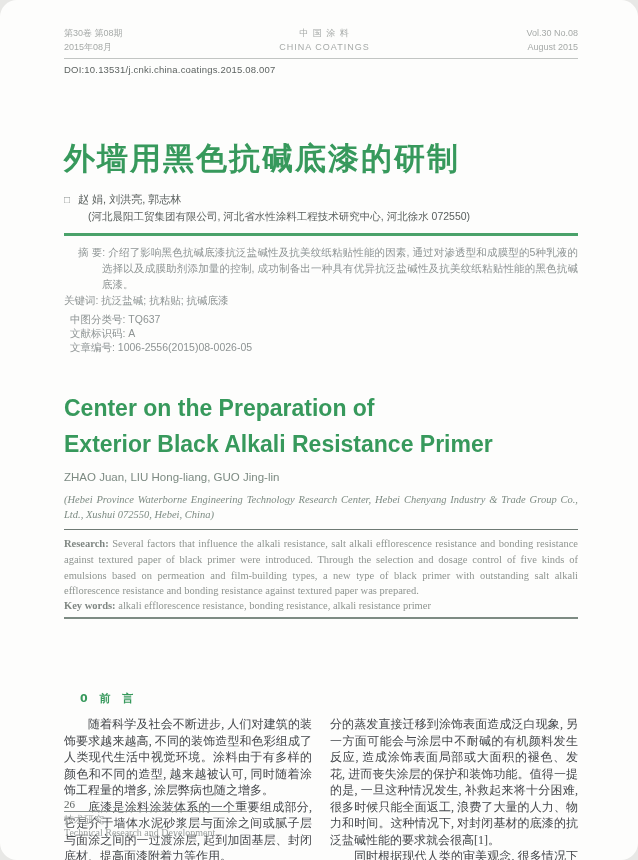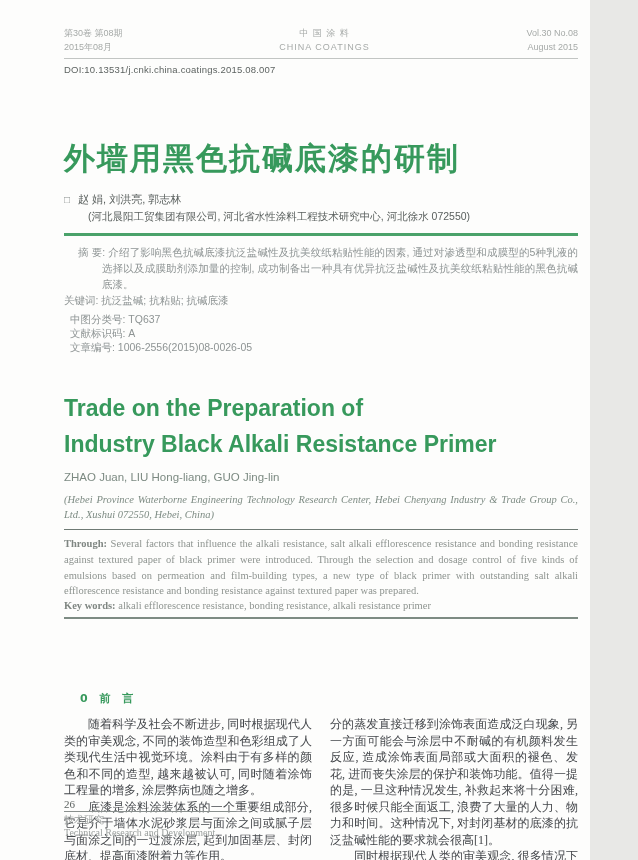--- a/index.html
+++ b/index.html
@@ -1,23 +1,24 @@
 <!DOCTYPE html>
 <html><head>
 <meta charset="utf-8">
 <style>
   html,body{margin:0;padding:0;background:#e8e8e6;}
   .page{
     position:relative;
-    width:590px;height:860px;
+    width:638px;height:860px;
     background:#fdfdfc;
     font-family:"Liberation Sans","DejaVu Sans",sans-serif;
     box-sizing:border-box;
     overflow:hidden;
     color:#45474a;
+    border-radius:17px;
   }
   .content{position:absolute;left:64px;top:0;width:514px;}
 
   
   .jheader{padding-top:27px;font-size:9px;line-height:1.55;color:#a6aaa8;}
   .hrow{display:flex;justify-content:space-between;}
   .hcol{white-space:nowrap;}
   .hcol.center{text-align:center;letter-spacing:1px;}
   .hcol.right{text-align:right;}
   .hline{border-bottom:1px solid #c2c5c3;margin-top:3px;}
@@ -133,45 +134,45 @@
       </div>
       <div class="clc-row">
         <span>中图分类号: TQ637</span>
         <span>文献标识码: A</span>
         <span>文章编号: 1006-2556(2015)08-0026-05</span>
       </div>
     </section>
 
     <section>
       <h2 class="en-title">
-        <span>Trade on the Preparation of</span><br>
-        <span>Industry Black Alkali Resistance Primer</span>
+        <span>Center on the Preparation of</span><br>
+        <span>Exterior Black Alkali Resistance Primer</span>
       </h2>
       <div class="en-authors">ZHAO Juan, LIU Hong-liang, GUO Jing-lin</div>
       <div class="en-affiliation">(Hebei Province Waterborne Engineering Technology Research Center, Hebei Chenyang Industry &amp; Trade Group Co., Ltd., Xushui 072550, Hebei, China)</div>
       <div class="thin-rule"></div>
       <div class="abstract-en">
-        <span class="lbl">Through:</span>
+        <span class="lbl">Research:</span>
         <span>Several factors that influence the alkali resistance, salt alkali efflorescence resistance and bonding resistance against textured paper of black primer were introduced. Through the selection and dosage control of five kinds of emulsions based on permeation and film-building types, a new type of black primer with outstanding salt alkali efflorescence resistance and bonding resistance against textured paper was prepared.</span>
       </div>
       <div class="keywords-en">
         <span class="lbl">Key words:</span>
         <span>alkali efflorescence resistance, bonding resistance, alkali resistance primer</span>
       </div>
       <div class="thick-rule"></div>
     </section>
 
     <section>
       <h3 class="section-heading">
         <span>0</span>
         <span>前  言</span>
       </h3>
       <div class="columns">
         <div class="col">
-          <p class="indent">随着科学及社会不断进步, 同时根据现代人类的审美观念, 不同的装饰造型和色彩组成了人类现代生活中视觉环境。涂料由于有多样的颜色和不同的造型, 越来越被认可, 同时随着涂饰工程量的增多, 涂层弊病也随之增多。</p>
+          <p class="indent">随着科学及社会不断进步, 人们对建筑的装饰要求越来越高, 不同的装饰造型和色彩组成了人类现代生活中视觉环境。涂料由于有多样的颜色和不同的造型, 越来越被认可, 同时随着涂饰工程量的增多, 涂层弊病也随之增多。</p>
           <p class="indent">底漆是涂料涂装体系的一个重要组成部分, 它是介于墙体水泥砂浆层与面涂之间或腻子层与面涂之间的一过渡涂层, 起到加固基层、封闭底材、提高面漆附着力等作用。</p>
           <p class="indent">当对基材的封闭处理不到位时, 很容易发生泛碱、泛盐的情况, 这些盐碱类物质一方面可能随着水</p>
         </div>
         <div class="col">
           <p>分的蒸发直接迁移到涂饰表面造成泛白现象, 另一方面可能会与涂层中不耐碱的有机颜料发生反应, 造成涂饰表面局部或大面积的褪色、发花, 进而丧失涂层的保护和装饰功能。值得一提的是, 一旦这种情况发生, 补救起来将十分困难, 很多时候只能全面返工, 浪费了大量的人力、物力和时间。这种情况下, 对封闭基材的底漆的抗泛盐碱性能的要求就会很高[1]。</p>
           <p class="indent">同时根据现代人类的审美观念, 很多情况下用于装饰装修的不再仅仅是平涂涂料, 更多的是容易造型且美观的质感涂料、真石涂料、多彩涂料等, 这些涂料大面积施工时很容易因为施工的厚薄不均或不是同一时间施工就会导致整面发花, 这时就用到</p>
         </div>
       </div>
     </section>
 

